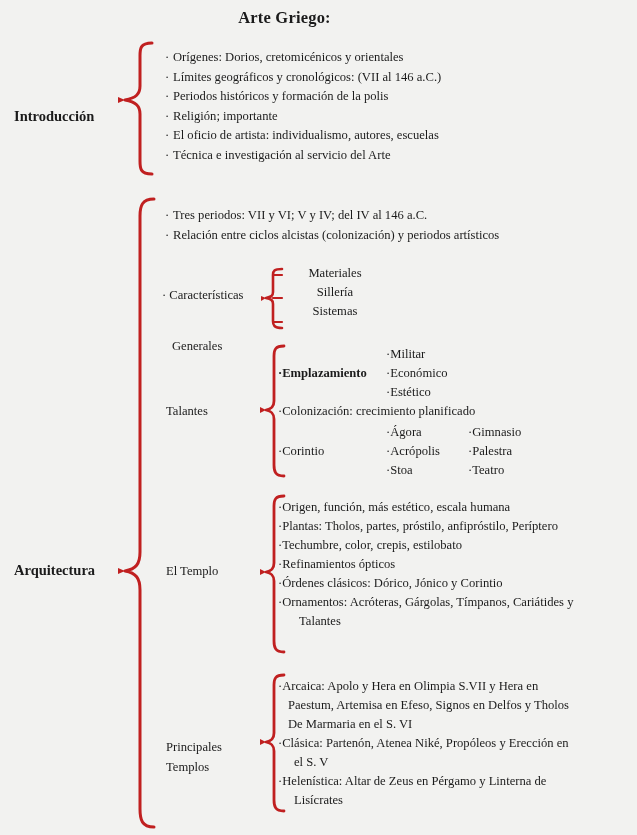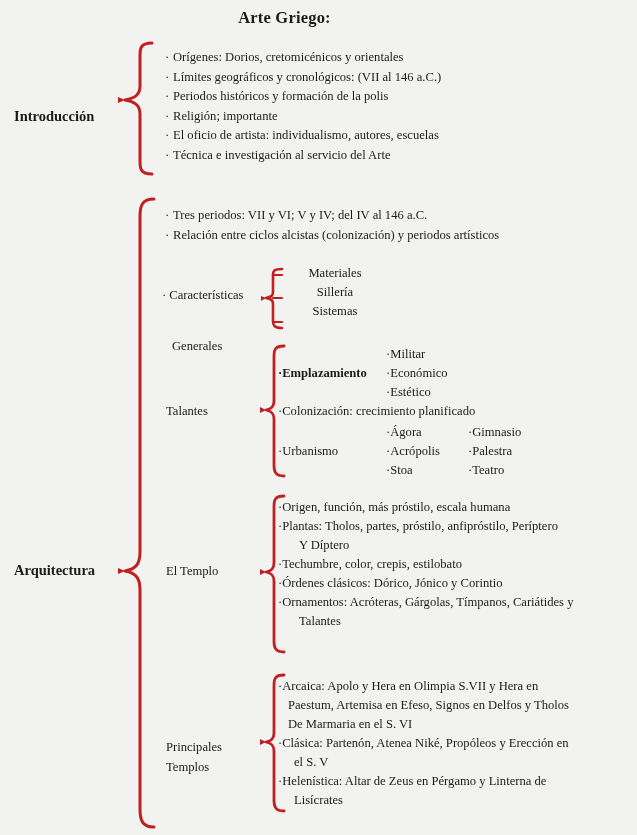--- a/index.html
+++ b/index.html
@@ -130,21 +130,21 @@
     <div class="sub-label"><span class="bul">·</span><span>Militar</span></div>
     <div class="sub-label"><span class="bul">·</span><span>Económico</span></div>
     <div class="sub-label"><span class="bul">·</span><span>Estético</span></div>
   </div>
 
   <div class="abs sub-label" style="left:278px; top:402px;">
     <span class="bul">·</span><span>Colonización: crecimiento planificado</span>
   </div>
 
   <div class="abs sub-label" style="left:278px; top:442px;">
-    <span class="bul">·</span><span>Urbanismo</span>
+    <span class="bul">·</span><span>Corintio</span>
   </div>
 
   <div class="abs" style="left:386px; top:423px; width:90px;">
     <div class="sub-label"><span class="bul">·</span><span>Ágora</span></div>
     <div class="sub-label"><span class="bul">·</span><span>Acrópolis</span></div>
     <div class="sub-label"><span class="bul">·</span><span>Stoa</span></div>
   </div>
 
   <div class="abs" style="left:468px; top:423px; width:120px;">
     <div class="sub-label"><span class="bul">·</span><span>Gimnasio</span></div>
@@ -155,24 +155,24 @@
   <div class="abs sub-label" style="left:166px; top:562px;">El Templo</div>
 
   <div class="abs brace" style="left:262px; top:493px;">
     <svg width="28" height="164" viewBox="0 0 28 164">
       <path d="M22 3 C13 3 12 7 12 13 L12 70 C12 76 9 78 4 79 C9 80 12 82 12 88 L12 148 C12 154 13 159 22 159" fill="none" stroke="#c02020" stroke-width="2.8" stroke-linecap="round" stroke-linejoin="round"></path>
       <path d="M4 79 L-2 76 L-2 82 Z" fill="#c02020"></path>
     </svg>
   </div>
 
   <div class="abs" style="left:278px; top:498px; width:350px;">
-    <div class="sub-label"><span class="bul">·</span><span>Origen, función, más próstilo, escala humana</span></div>
+    <div class="sub-label"><span class="bul">·</span><span>Origen, función, más estético, escala humana</span></div>
     <div class="sub-label"><span class="bul">·</span><span>Plantas: Tholos, partes, próstilo, anfipróstilo, Períptero</span></div>
-    <div class="sub-label cont">Y Díptero</div>
     <div class="sub-label"><span class="bul">·</span><span>Techumbre, color, crepis, estilobato</span></div>
+    <div class="sub-label"><span class="bul">·</span><span>Refinamientos ópticos</span></div>
     <div class="sub-label"><span class="bul">·</span><span>Órdenes clásicos: Dórico, Jónico y Corintio</span></div>
     <div class="sub-label"><span class="bul">·</span><span>Ornamentos: Acróteras, Gárgolas, Tímpanos, Cariátides y</span></div>
     <div class="sub-label cont">Talantes</div>
   </div>
 
   <div class="abs sub-label" style="left:166px; top:738px;">Principales</div>
   <div class="abs sub-label" style="left:166px; top:758px;text-align:center;">Templos</div>
 
   <div class="abs brace" style="left:262px; top:672px;">
     <svg width="28" height="144" viewBox="0 0 28 144">

